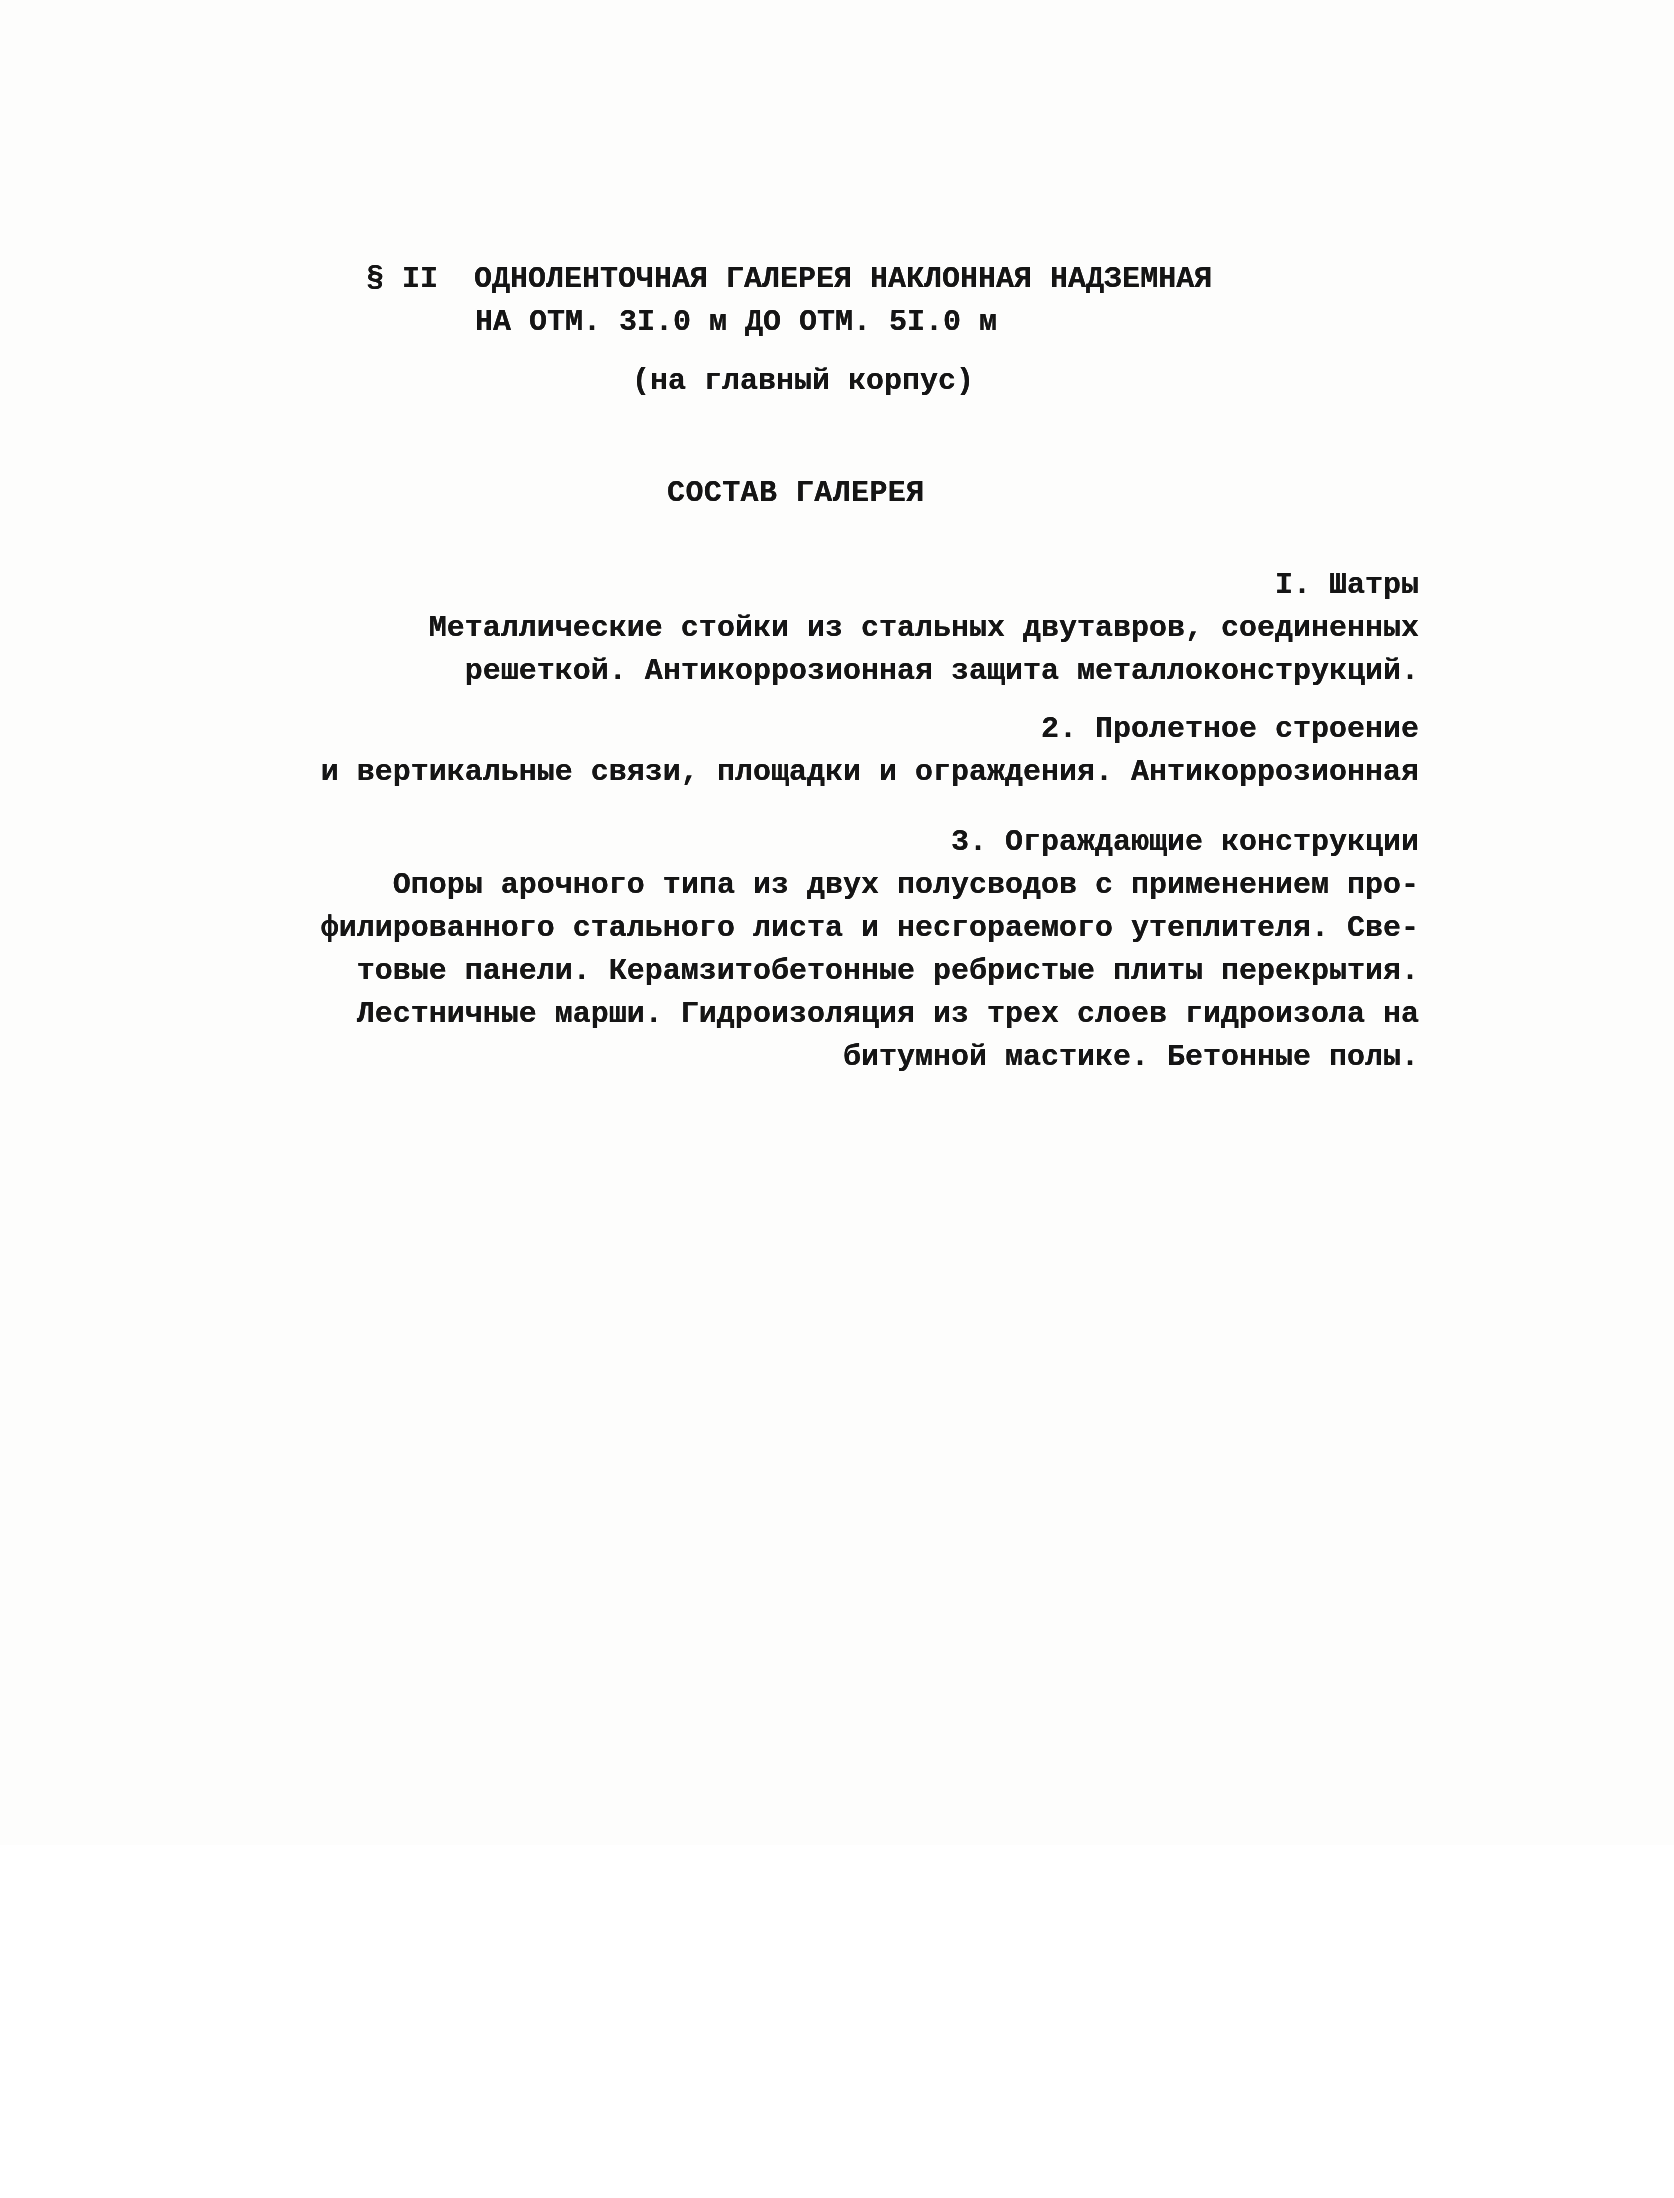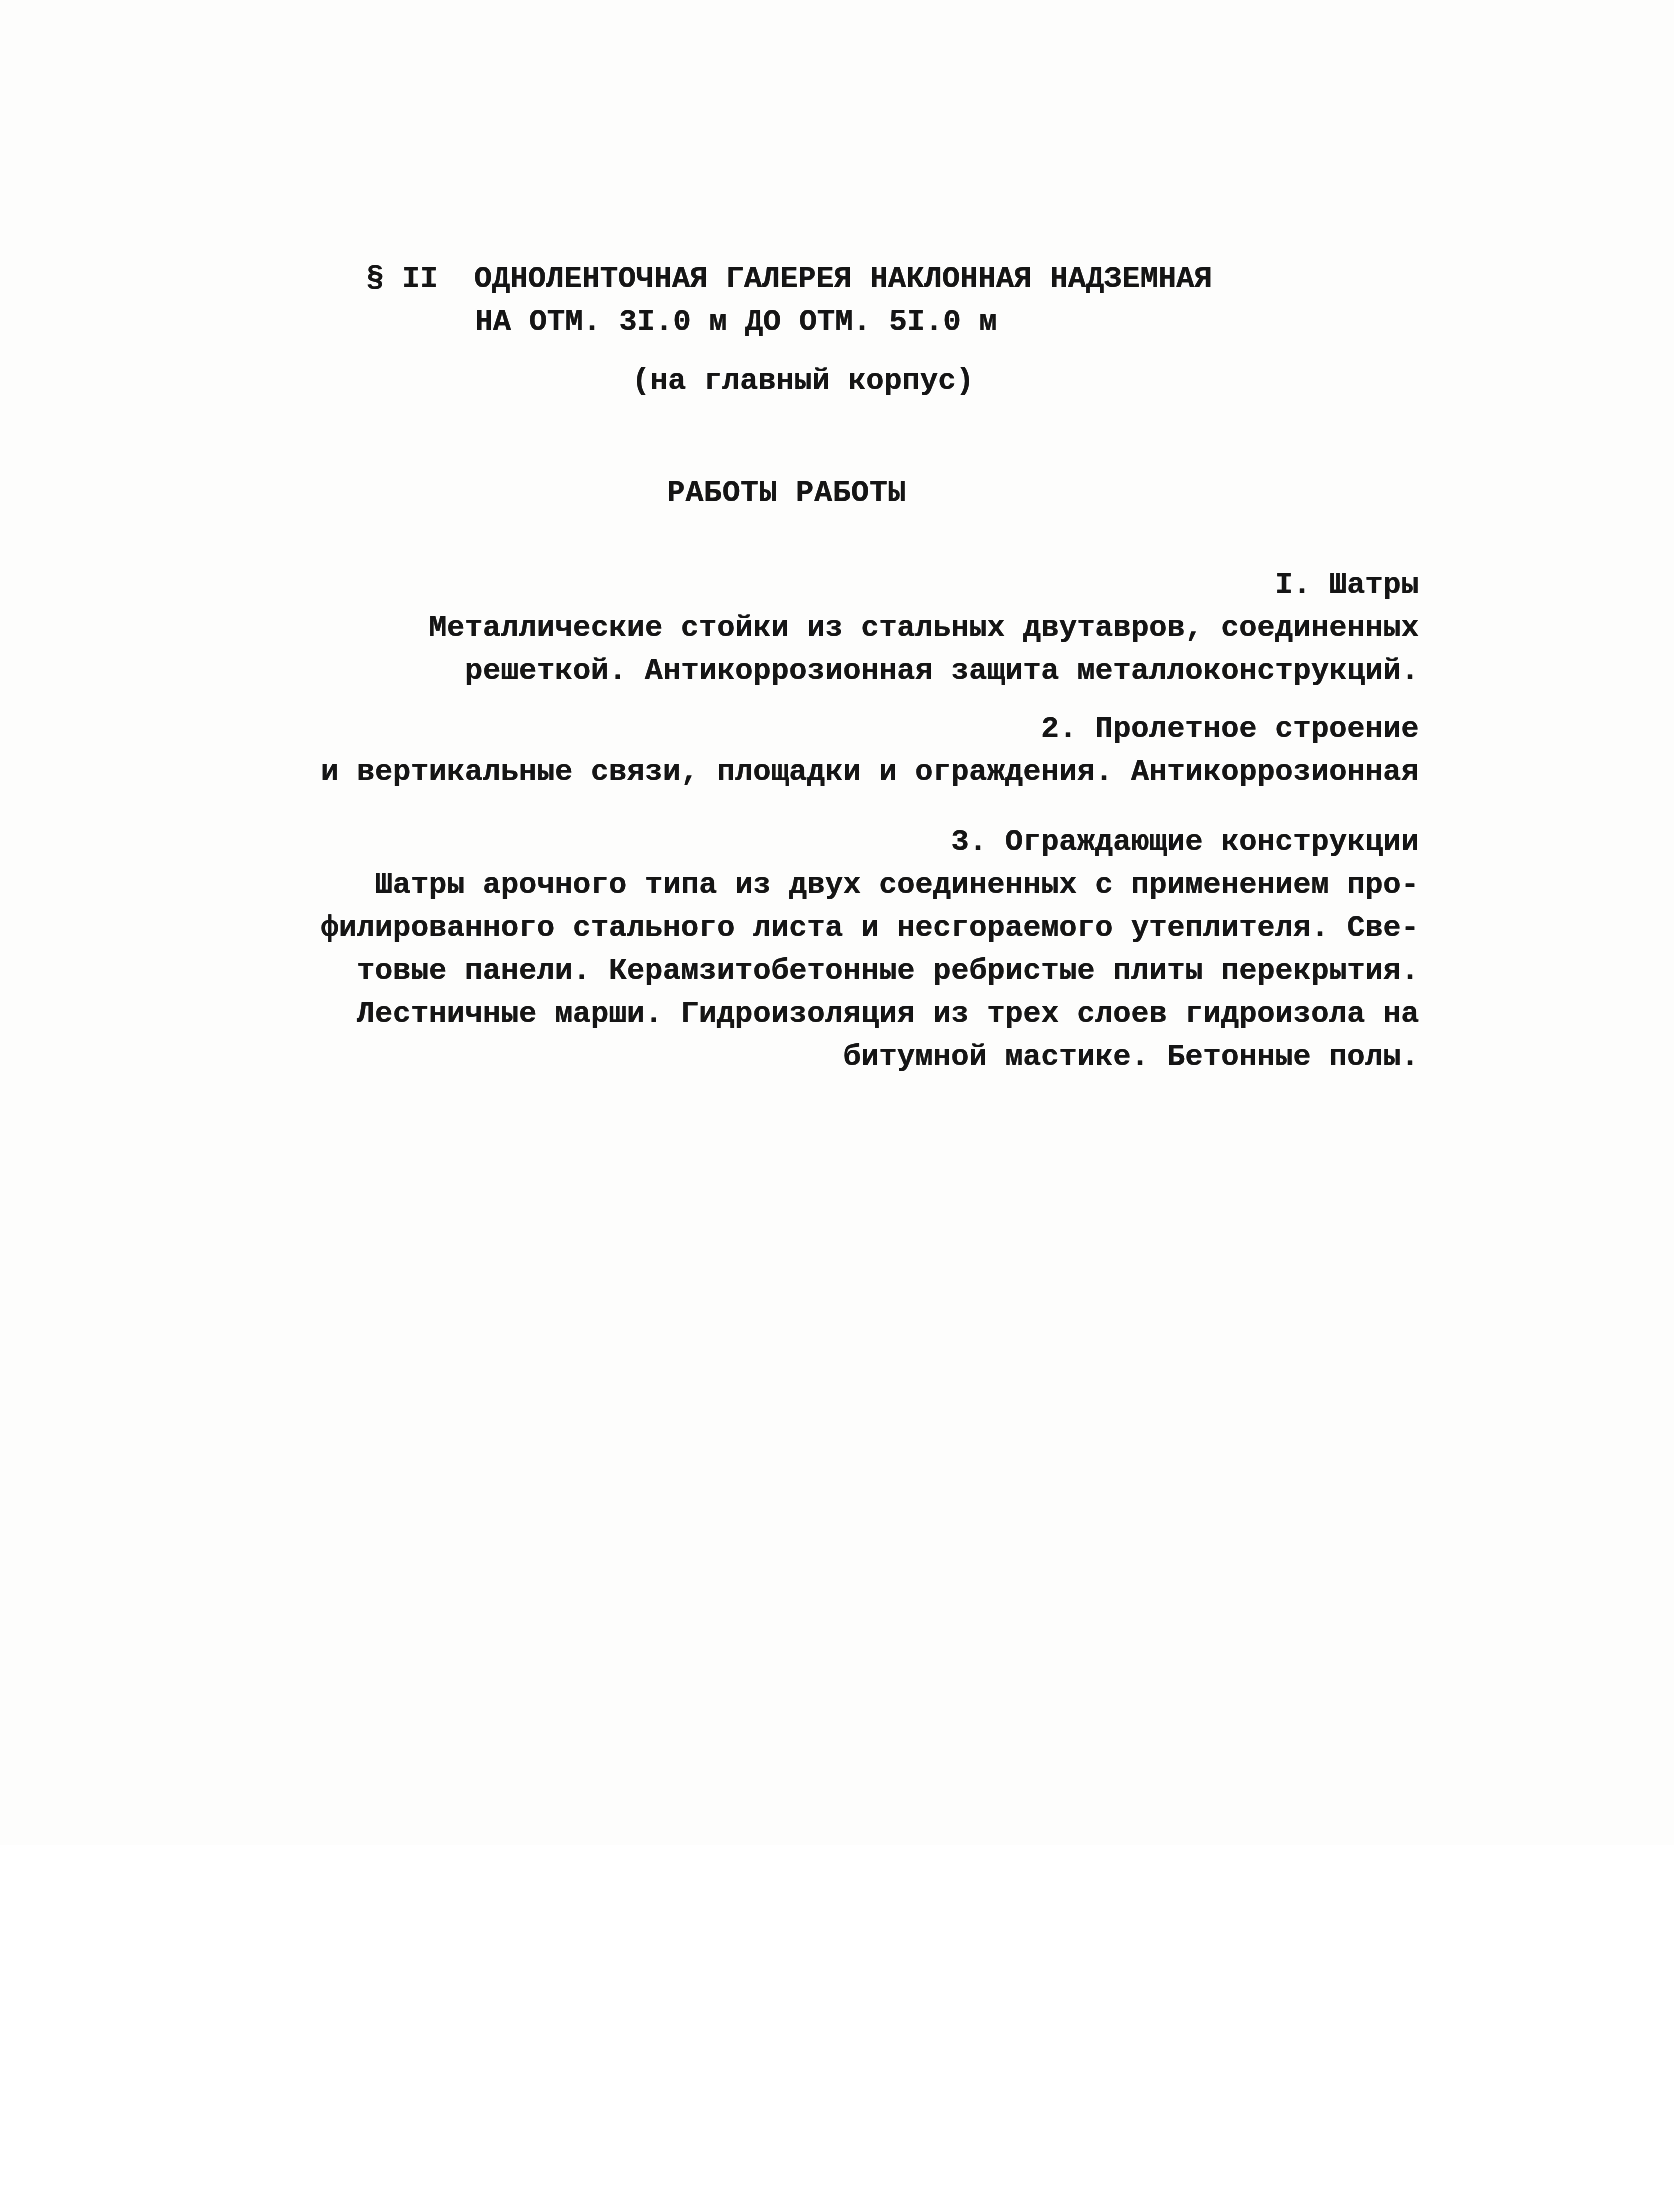--- a/index.html
+++ b/index.html
@@ -57,35 +57,35 @@
 <body>
 
 <div class="page">
 
   <div class="abs title-line1">§ II  ОДНОЛЕНТОЧНАЯ ГАЛЕРЕЯ НАКЛОННАЯ НАДЗЕМНАЯ</div>
 
   <div class="abs title-line2">НА ОТМ. 3I.0 м ДО ОТМ. 5I.0 м</div>
 
   <div class="abs title-line3">(на главный корпус)</div>
 
-  <div class="abs doc-heading">РАБОТЫ РАБОТЫ</div>
+  <div class="abs doc-heading">СОСТАВ ГАЛЕРЕЯ</div>
 
   <div class="text-body">
       <div class="section">
         <div class="line indent">I. Шатры</div>
         <div class="line indent">Металлические стойки из стальных двутавров, соединенных</div>
         <div class="line">решеткой. Антикоррозионная защита металлоконструкций.</div>
       </div>
       <div class="section">
         <div class="line indent">2. Пролетное строение</div>
         <div class="line">и вертикальные связи, площадки и ограждения. Антикоррозионная</div>
       </div>
       <div class="section">
         <div class="line indent">3. Ограждающие конструкции</div>
-        <div class="line indent">Шатры арочного типа из двух соединенных с применением про-</div>
+        <div class="line indent">Опоры арочного типа из двух полусводов с применением про-</div>
         <div class="line">филированного стального листа и несгораемого утеплителя. Све-</div>
         <div class="line">товые панели. Керамзитобетонные ребристые плиты перекрытия.</div>
         <div class="line">Лестничные марши. Гидроизоляция из трех слоев гидроизола на</div>
         <div class="line">битумной мастике. Бетонные полы.</div>
       </div>
     </div>
 
   <div class="page-number">100</div>
 
 </div>

